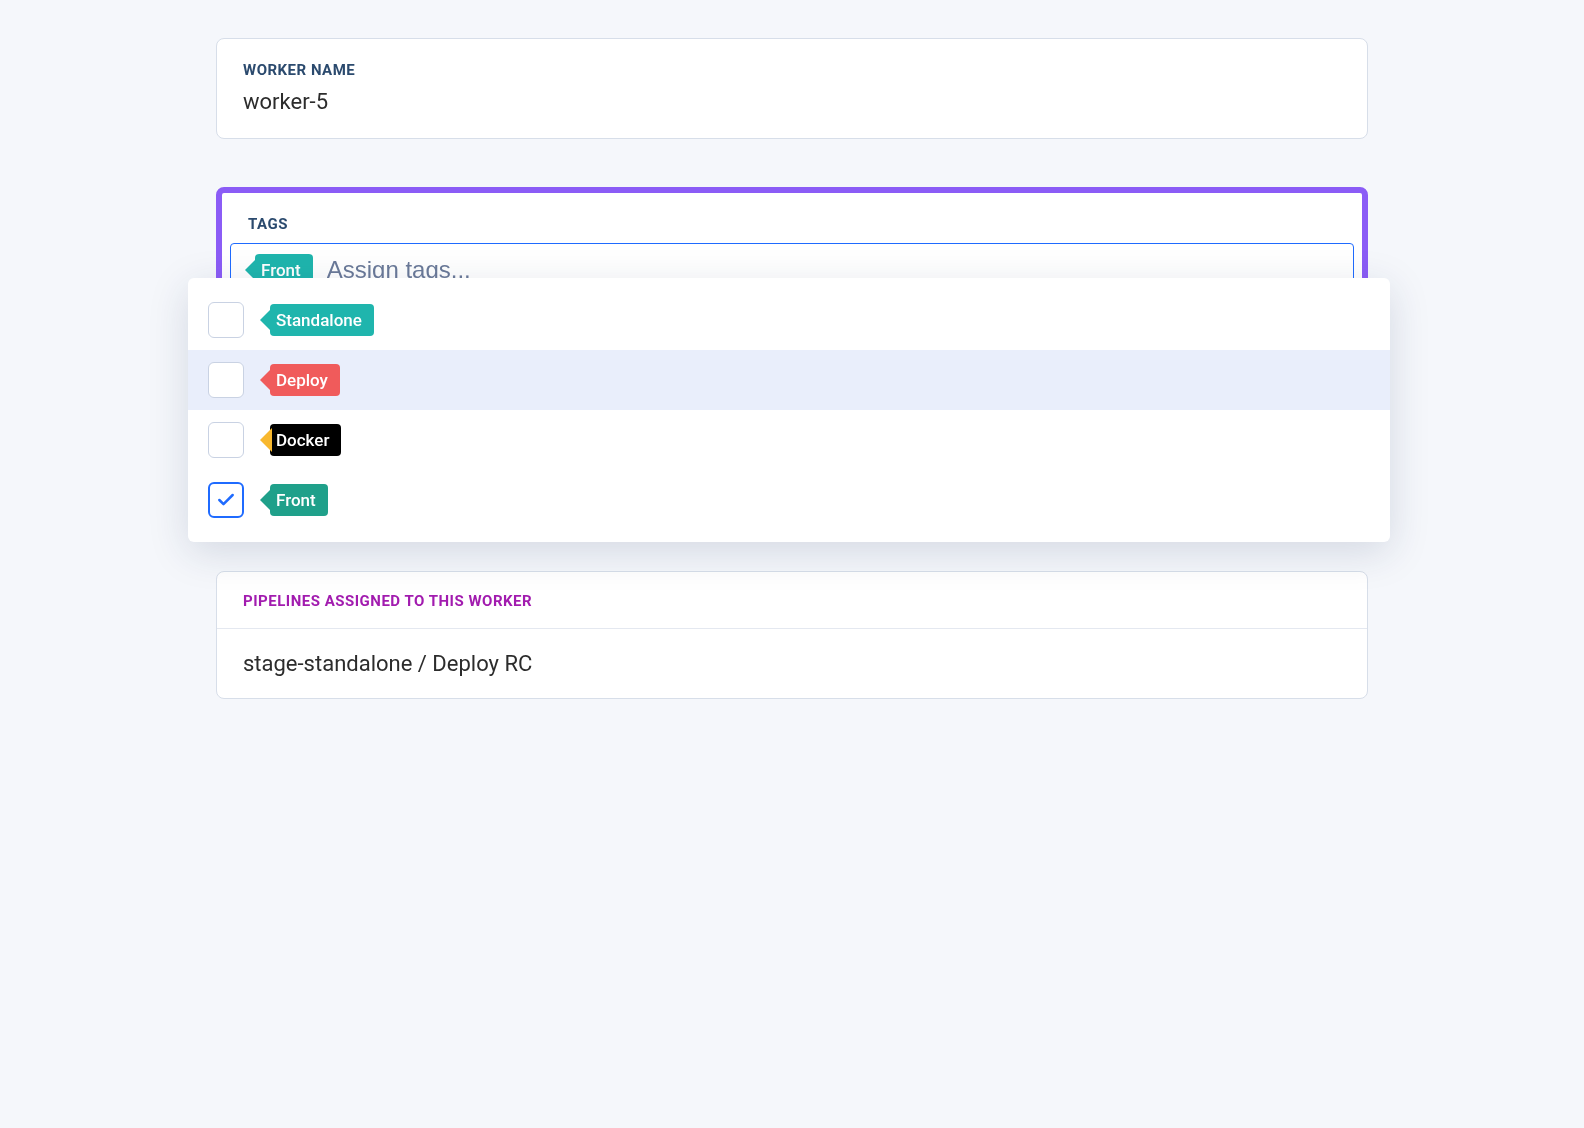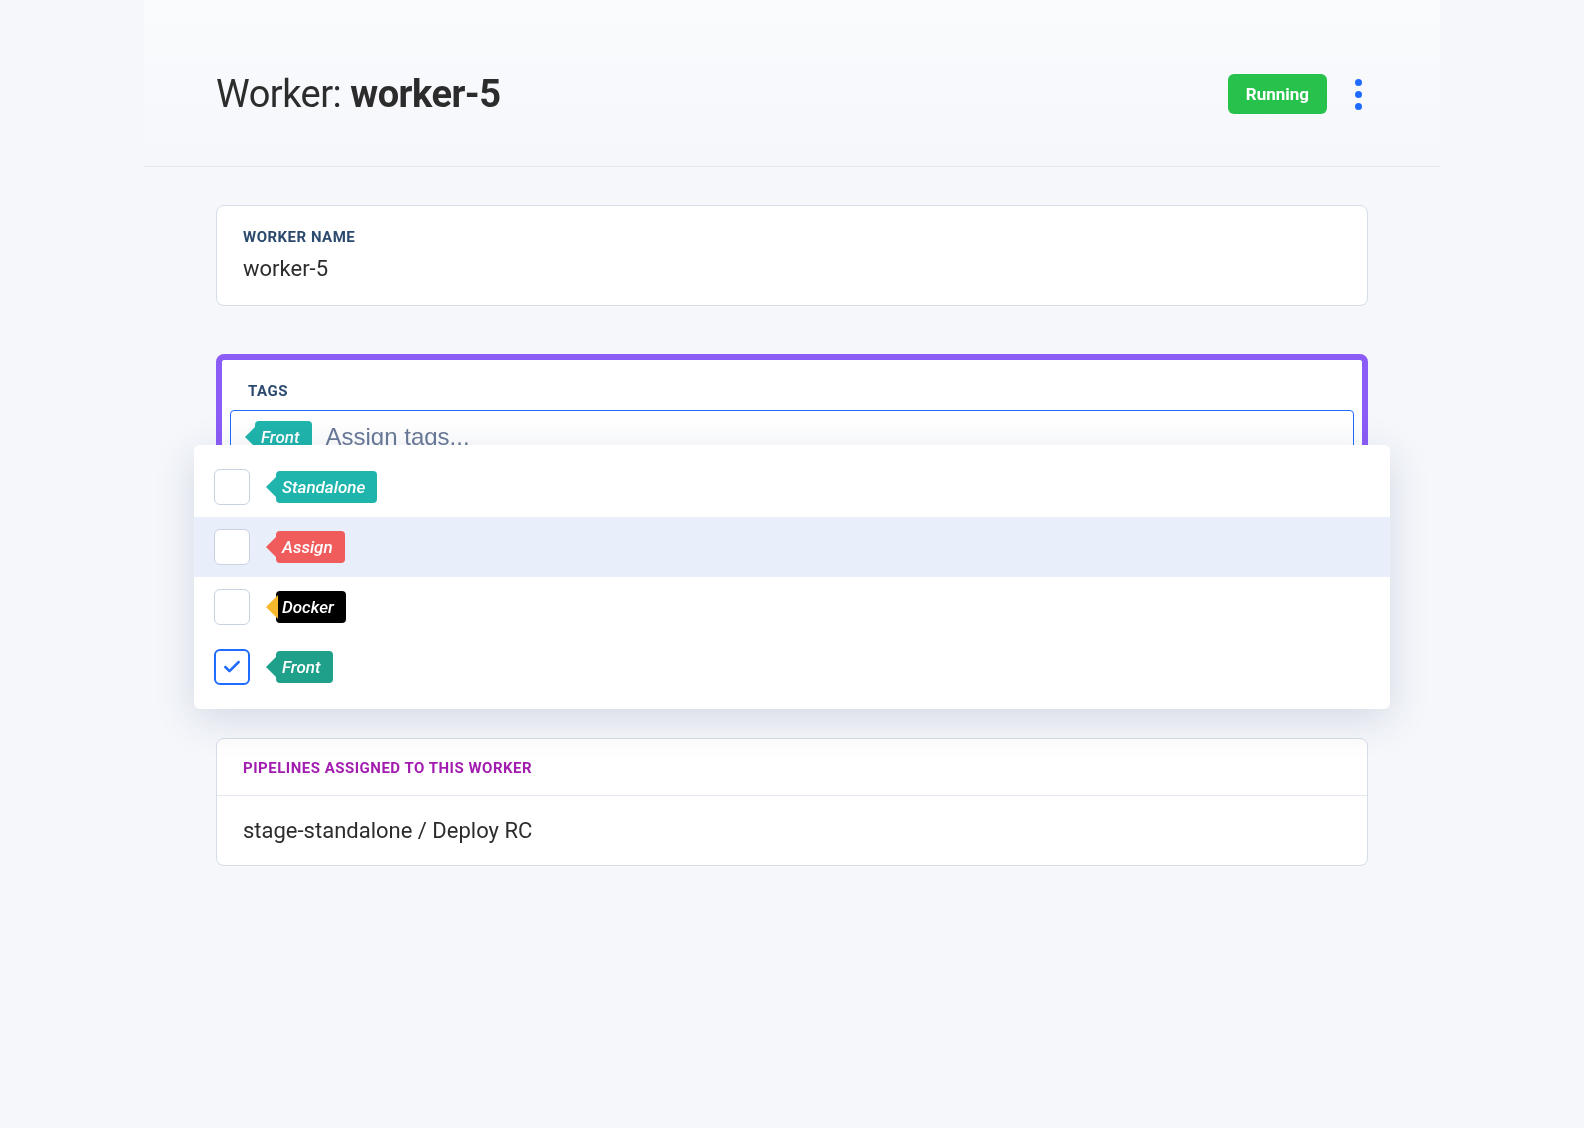--- a/index.html
+++ b/index.html
@@ -118,33 +118,32 @@
       top: 4px;
       width: 0;
       height: 0;
       border-top: 12px solid transparent;
       border-bottom: 12px solid transparent;
       border-right: 12px solid currentColor;
     }
     .tag-chip .tag-text {
       color: #fff;
       padding-left: 2px;
-      font-style: italic;
     }
     .tag-teal { background: #1fb5ad; }
     .tag-teal::before { border-right-color: #1fb5ad; }
     .tag-red { background: #f05b5b; }
     .tag-red::before { border-right-color: #f05b5b; }
     .tag-amber { background: #000000; }
     .tag-amber::before { border-right-color: #f8b82e; }
     .tag-green { background: #1fa08a; }
     .tag-green::before { border-right-color: #1fa08a; }
     .dropdown {
       position: absolute;
-      left: 50px;
+      left: 44px;
       right: 50px;
       top: 278px;
       background: #fff;
       border-radius: 6px;
       box-shadow: 0 10px 40px rgba(30, 50, 90, 0.15);
       padding: 12px 0;
       z-index: 10;
     }
     .dropdown-item {
       display: flex;
@@ -201,33 +200,20 @@
       background: transparent;
     }
     .tags-input::placeholder {
       color: #6b7a99;
     }
   </style>
 </head>
 <body>
 
 <div class="page-wrapper">
-  <div class="header">
-    <h1 class="page-title">
-      <span>Worker: </span><strong>worker-5</strong>
-    </h1>
-    <div class="header-right">
-      <div class="status-badge">Running</div>
-      <div class="more-icon">
-        <span></span>
-          <span></span>
-          <span></span>
-      </div>
-    </div>
-  </div>
 
   <div class="content">
     <div class="card">
       <div class="card-label">WORKER NAME</div>
       <div class="card-value">worker-5</div>
     </div>
 
     <div class="card tags-card">
       <div class="card-label">TAGS</div>
       <div class="tags-input-row">
@@ -241,21 +227,21 @@
     <div class="dropdown">
       <div class="dropdown-item">
         <div class="checkbox"></div>
         <span class="tag-chip tag-teal">
           <span class="tag-text">Standalone</span>
         </span>
       </div>
       <div class="dropdown-item hover">
         <div class="checkbox"></div>
         <span class="tag-chip tag-red">
-          <span class="tag-text">Assign</span>
+          <span class="tag-text">Deploy</span>
         </span>
       </div>
       <div class="dropdown-item">
         <div class="checkbox"></div>
         <span class="tag-chip tag-amber">
           <span class="tag-text">Docker</span>
         </span>
       </div>
       <div class="dropdown-item">
         <div class="checkbox checked">

